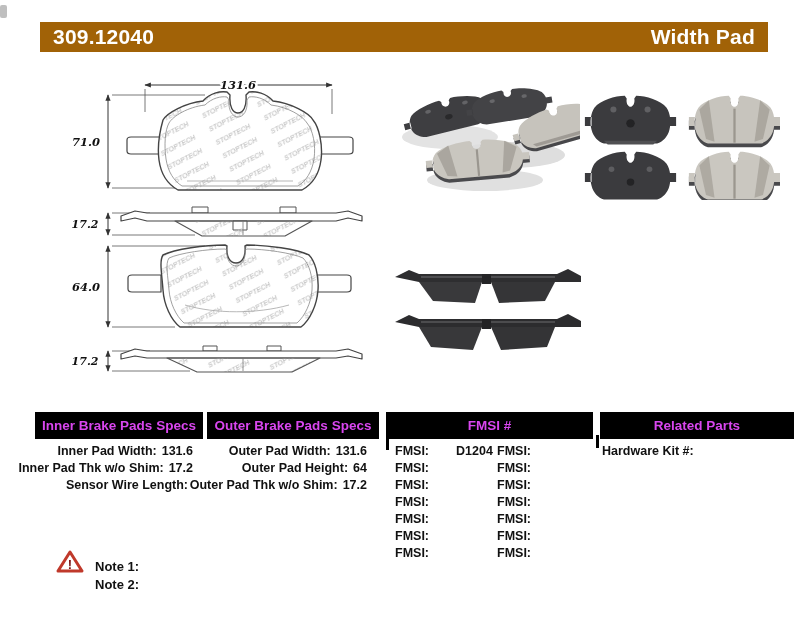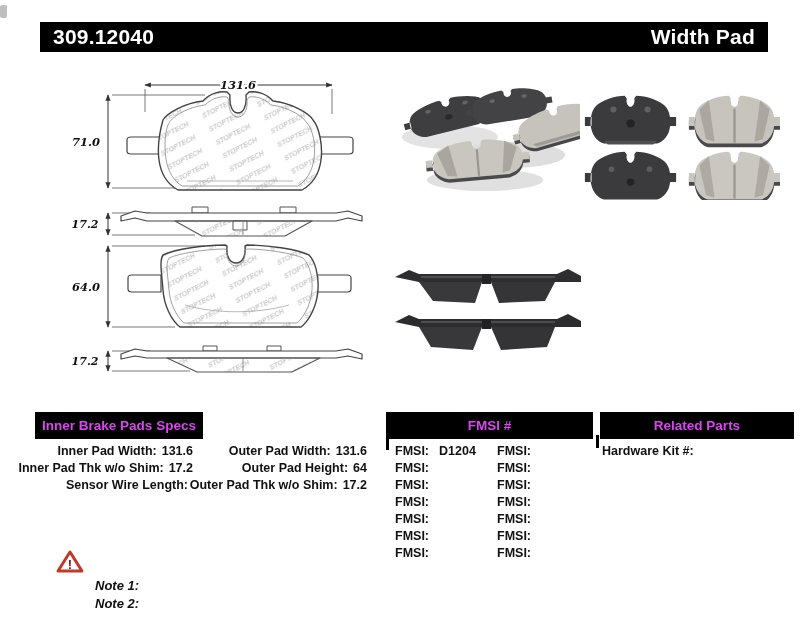--- a/index.html
+++ b/index.html
@@ -1,35 +1,35 @@
 <!DOCTYPE html>
 <html><head>
 <meta charset="utf-8">
 <style>
   html,body{margin:0;padding:0;background:#fff;}
   .page{position:relative;width:800px;height:619px;background:#fff;overflow:hidden;
         font-family:"Liberation Sans",sans-serif;color:#111;}
   .corner-mark{position:absolute;left:0;top:5px;width:7px;height:13px;background:#8a8a8a;opacity:.55;border-radius:2px;}
   
-  .hdr{position:absolute;left:40px;top:22px;width:728px;height:30px;background:#000000;
+  .hdr{position:absolute;left:40px;top:22px;width:728px;height:30px;background:#a16207;
        display:flex;justify-content:space-between;align-items:center;box-sizing:border-box;padding:0 13px;}
   .hdr span{color:#fff;font-weight:bold;font-size:21px;letter-spacing:.2px;white-space:nowrap;}
   
   .abs{position:absolute;}
   
   .tbar{position:absolute;top:412px;height:27px;background:#000;color:#d946ef;font-weight:bold;
         font-size:13.5px;display:flex;align-items:center;justify-content:center;white-space:nowrap;}
   .tick{position:absolute;width:3px;height:13px;background:#000;}
   
   .speccol{position:absolute;top:443px;}
   .specrow{display:flex;justify-content:flex-end;gap:5px;font-weight:bold;font-size:12.5px;line-height:17px;white-space:nowrap;}
-  .fmsicol .specrow{justify-content:flex-start;gap:10px;}
+  .fmsicol .specrow{justify-content:flex-start;gap:27px;}
   .relcol .specrow{justify-content:center;gap:6px;}
   
-  .notes{position:absolute;left:95px;top:577px;font-style:italic;}
+  .notes{position:absolute;left:95px;top:558px;}
   .notes .noterow{font-weight:bold;font-size:13px;line-height:17.5px;}
   svg text{font-family:"Liberation Sans",sans-serif;}
   .dimtext{font-family:"DejaVu Serif",serif;font-style:italic;font-weight:bold;}
 </style>
 </head>
 <body>
 
 <div class="page">
 
   <div class="corner-mark"></div>
@@ -188,20 +188,23 @@
       <path d="M34 27 L97 27 L88 50 L46 47 Z" fill="#38383a"></path>
       <path d="M106 27 L170 27 L162 47 L116 50 Z" fill="#343436"></path>
       <line x1="36" y1="22" x2="170" y2="22" stroke="#57575a" stroke-width="1.4"></line>
       <rect x="97" y="19" width="9" height="10" fill="#222224"></rect>
     </g>
   </svg>
 
   <div class="tbar" style="left:35px;width:168px;">
     <span>Inner Brake Pads Specs</span>
   </div>
+  <div class="tbar" style="left:207px;width:172px;">
+    <span>Outer Brake Pads Specs</span>
+  </div>
   <div class="tbar" style="left:386px;width:207px;">
     <span>FMSI #</span>
   </div>
   <div class="tbar" style="left:600px;width:194px;">
     <span>Related Parts</span>
   </div>
   <div class="tick" style="left:386px;top:437px;"></div>
   <div class="tick" style="left:596px;top:435px;"></div>
 
   <div class="speccol" style="left:35px;width:158px;">

